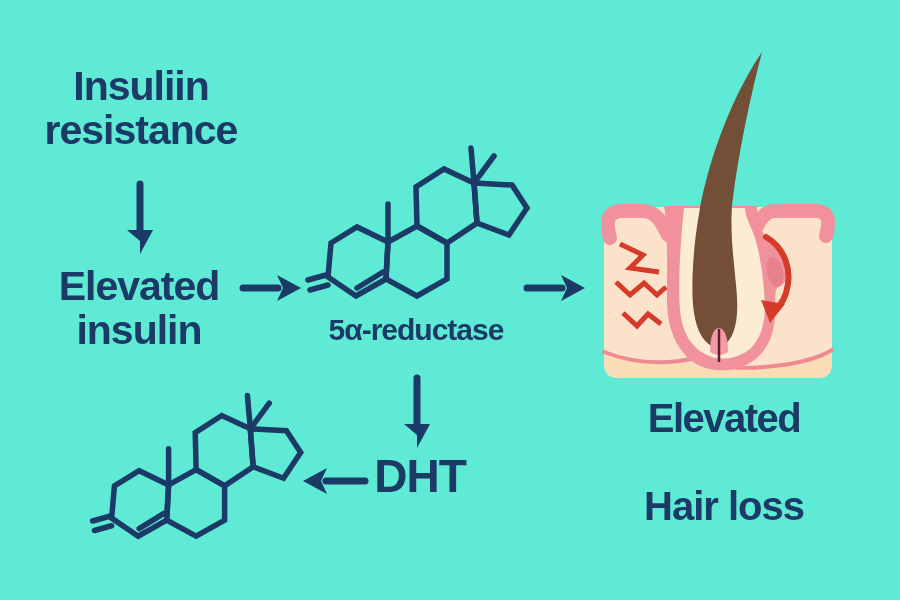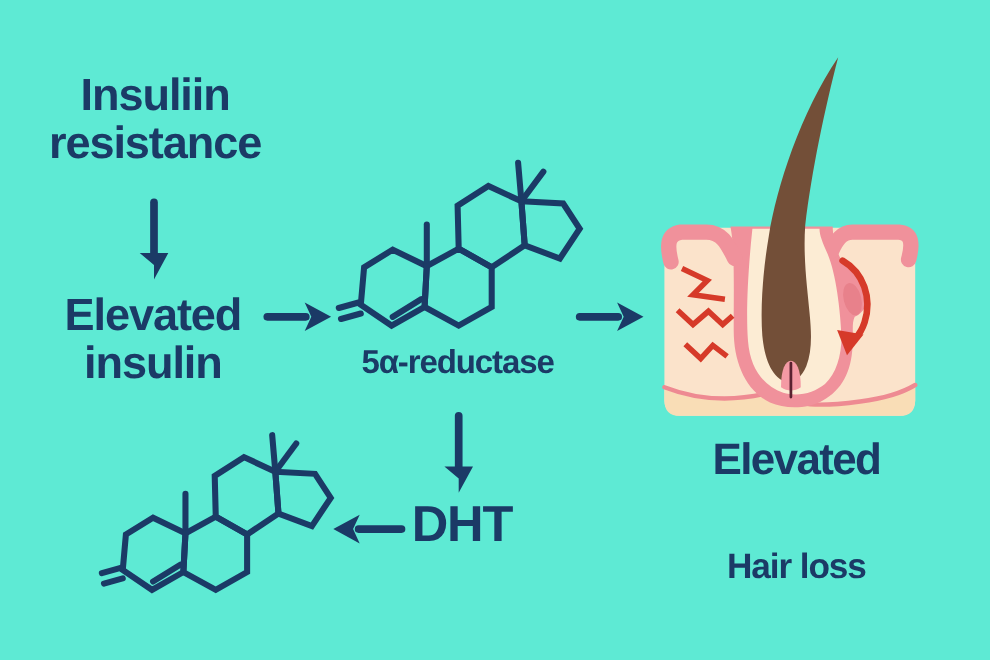--- a/index.html
+++ b/index.html
@@ -18,21 +18,21 @@
     text-align:center;
     letter-spacing:-1px;
     line-height:1.08;
     white-space:nowrap;
   }
   .lbl-insulin-res{left:-9px;top:64px;width:300px;font-size:41px;}
   .lbl-elevated{left:-11px;top:264px;width:300px;font-size:41px;}
   .lbl-enzyme{left:266px;top:314px;width:300px;font-size:30px;}
   .lbl-dht{left:320px;top:452px;width:200px;font-size:46px;}
   .lbl-outcome{left:564px;top:396px;width:320px;font-size:40px;letter-spacing:-1.5px;line-height:1.1;}
-  .lbl-hairloss{left:564px;top:485px;width:320px;font-size:32px;letter-spacing:-1px;margin-top:12px;}
+  .lbl-hairloss{left:564px;top:485px;width:320px;font-size:40px;letter-spacing:-1px;}
 </style>
 </head>
 <body>
 
 <div class="canvas">
 
   <svg class="art" viewBox="0 0 900 600" aria-hidden="true">
     <defs>
 
       <g id="steroid" fill="none">

